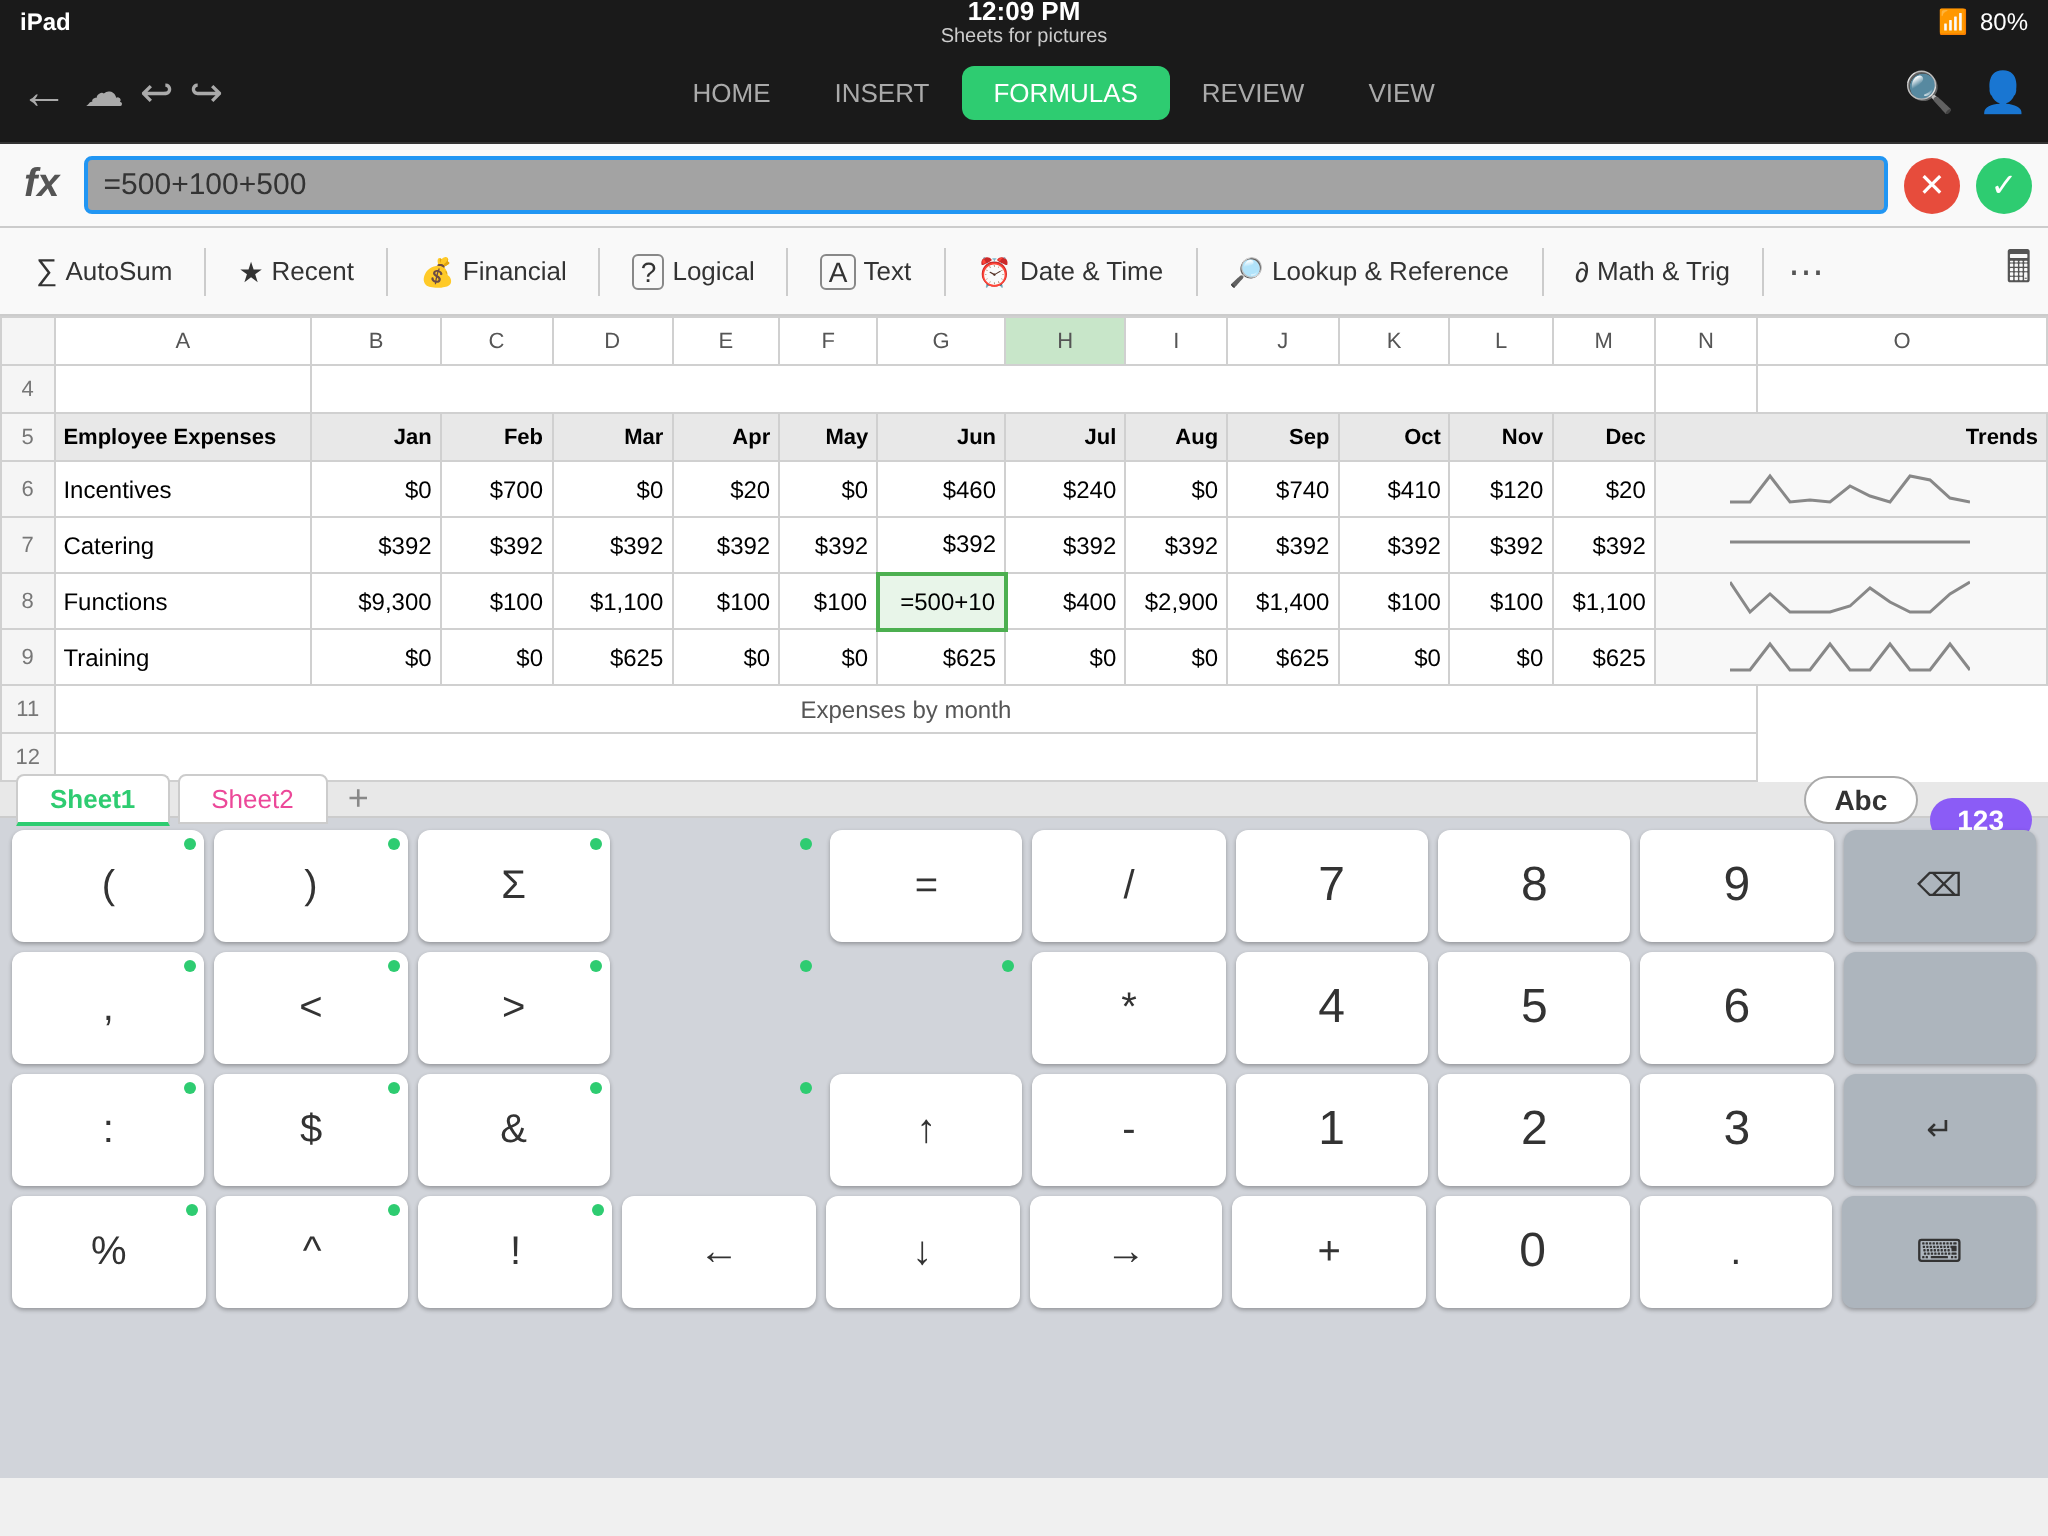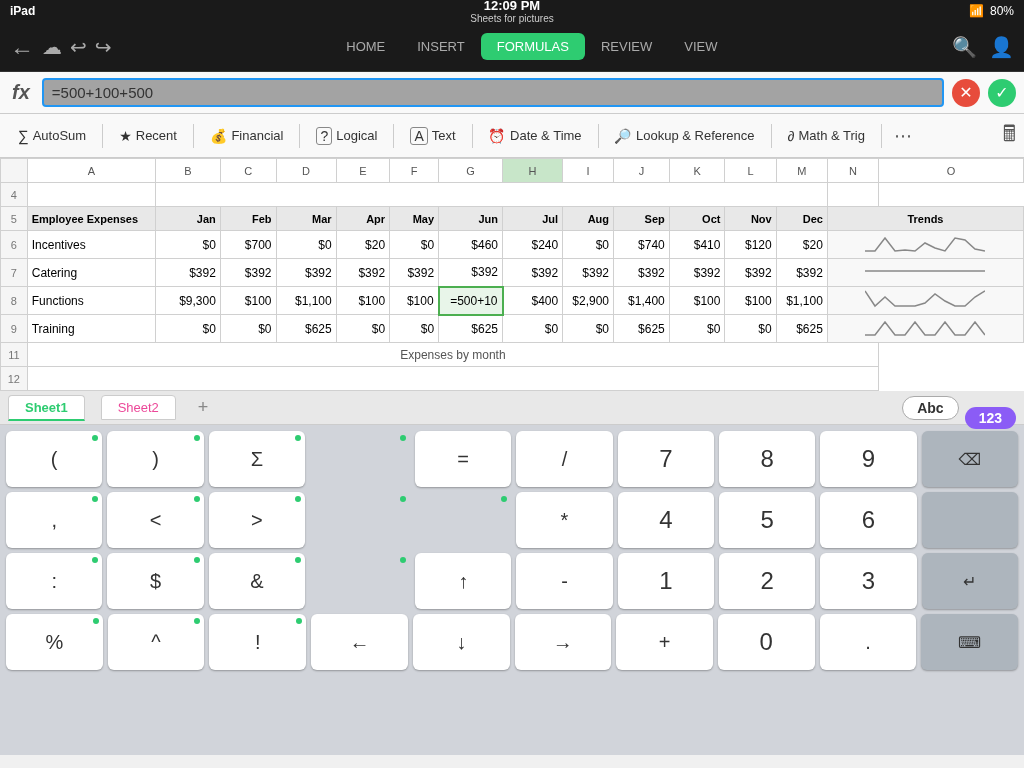--- a/index.html
+++ b/index.html
@@ -146,39 +146,39 @@
       font-weight: bold;
       font-size: 11px;
     }
     .data-cell { text-align: right; }
     .active-cell {
       background: #e8f5e9;
       border: 2px solid #4caf50 !important;
     }
     .trends-header {
       background: #e8e8e8;
-      text-align: center;
+      text-align: right;
       font-weight: bold;
       font-size: 11px;
     }
     .trends-cell {
       background: #f8f8f8;
       text-align: center;
     }
     
     .sparkline { width: 120px; height: 20px; }
 
     
     .sheet-tabs {
       background: #e8e8e8;
       display: flex;
       align-items: center;
-      height: 34px;
+      height: 18px;
       padding: 0 8px;
-      gap: 16px;
+      gap: 4px;
       border-bottom: 1px solid #ccc;
     }
     .sheet-tab {
       background: white;
       border: 1px solid #ccc;
       border-radius: 4px 4px 0 0;
       padding: 4px 16px;
       font-size: 13px;
       cursor: pointer;
       color: #ec4899;

